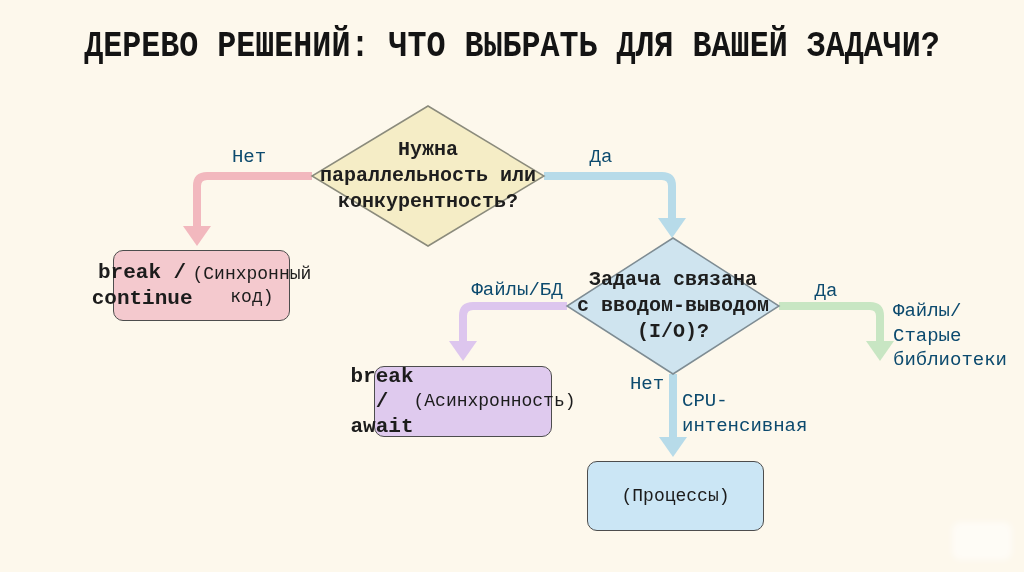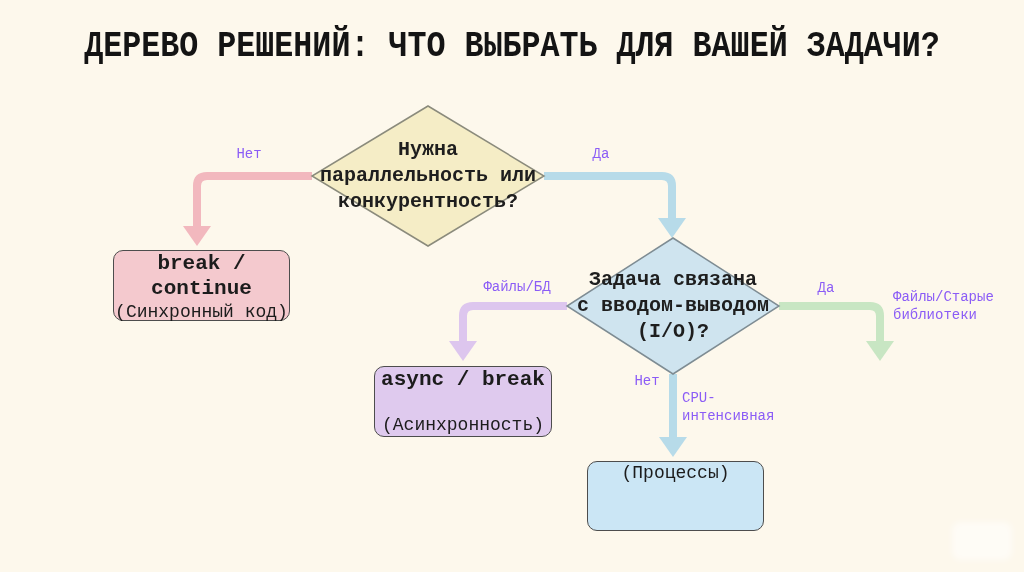--- a/index.html
+++ b/index.html
@@ -38,44 +38,43 @@
     line-height: 1.3;
     white-space: pre-line;
     color: #1e1e1e;
   }
   .result-box {
     position: absolute;
     box-sizing: border-box;
     border: 1.5px solid #4d4d4d;
     border-radius: 10px;
     display: flex;
-    flex-direction: column;
     align-items: center;
-    justify-content: space-between;
+    justify-content: center;
     text-align: center;
   }
   .box-title { font-weight: 700; font-size: 21px; line-height: 1.2; }
   .box-note  { font-size: 18px; line-height: 1.25; }
   .edge-label {
     position: absolute;
-    font-size: 14px;
+    font-size: 19px;
     line-height: 1.3;
     white-space: pre-line;
-    color: #8b5cf6;
+    color: #0c4a6e;
   }
   .edge-label.centered { text-align: center; }
   .box-break   { left: 113px; top: 250px; width: 177px; height: 71px; background: #f4c9ce; }
   .box-async   { left: 374px; top: 366px; width: 178px; height: 71px; background: #dfcaee; }
   .box-thread  { left: 792px; top: 366px; width: 177px; height: 70px; background: #d7ead2; }
   .box-multi   { left: 587px; top: 461px; width: 177px; height: 70px; background: #cbe6f5; }
   .lbl-no1     { left: 219px; top: 145px; width: 60px; }
   .lbl-yes1    { left: 571px; top: 145px; width: 60px; }
   .lbl-network { left: 467px; top: 278px; width: 100px; }
   .lbl-yes2    { left: 796px; top: 279px; width: 60px; }
-  .lbl-files   { left: 893px; top: 288px; width: 130px; text-align: left; }
+  .lbl-files   { left: 893px; top: 299px; width: 130px; text-align: left; }
   .lbl-no2     { left: 617px; top: 372px; width: 60px; }
   .lbl-cpu     { left: 682px; top: 389px; width: 120px; text-align: left; }
   .d1-label { left: 318px; top: 142px; width: 220px; height: 68px; }
   .d2-label { left: 563px; top: 272px; width: 220px; height: 68px; }
   .watermark {
     position: absolute;
     left: 952px; top: 522px;
     width: 60px; height: 38px;
     background: rgba(255,255,255,0.55);
     border-radius: 8px;
@@ -128,21 +127,21 @@
   <div class="edge-label centered lbl-no2">Нет</div>
   <div class="edge-label lbl-cpu">CPU-
 интенсивная</div>
 
   <div class="result-box box-break">
     <div class="box-title">break / continue</div>
     <div class="box-note">(Синхронный код)</div>
   </div>
 
   <div class="result-box box-async">
-    <div class="box-title">async / break</div>
+    <div class="box-title">break / await</div>
     <div class="box-note">(Асинхронность)</div>
   </div>
 
 
   <div class="result-box box-multi">
     <div class="box-note">(Процессы)</div>
   </div>
 
   <div class="watermark"></div>
 

